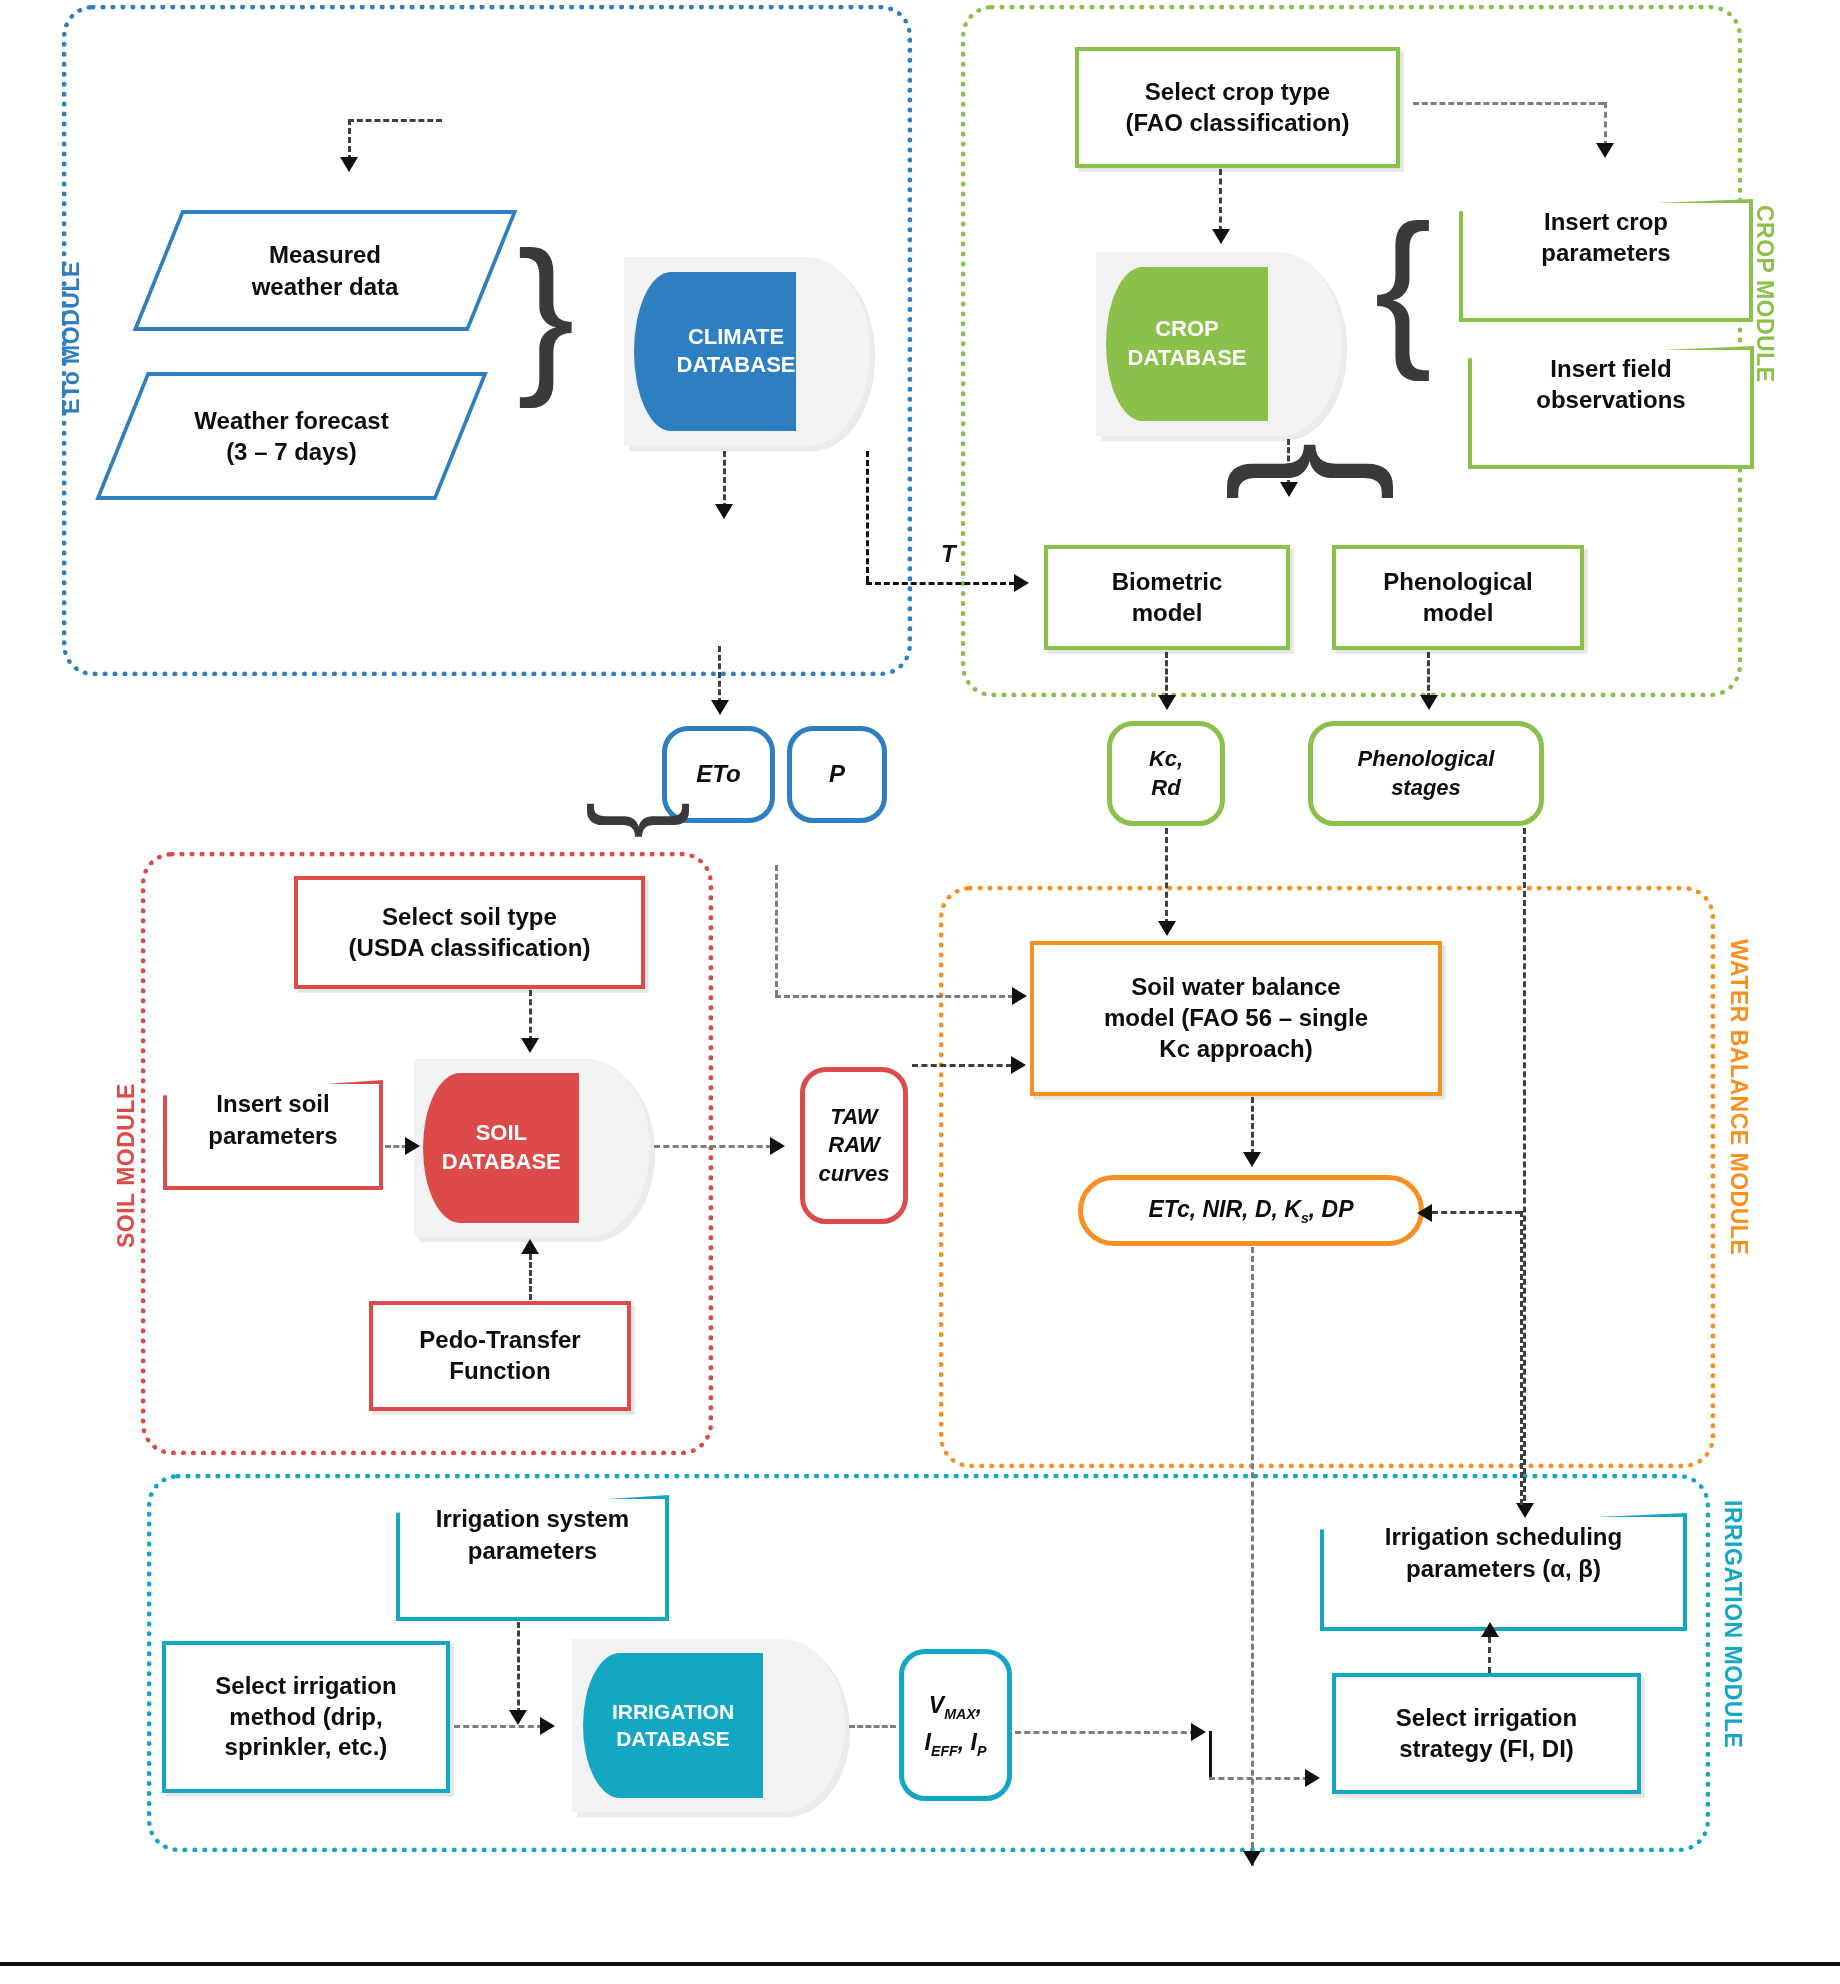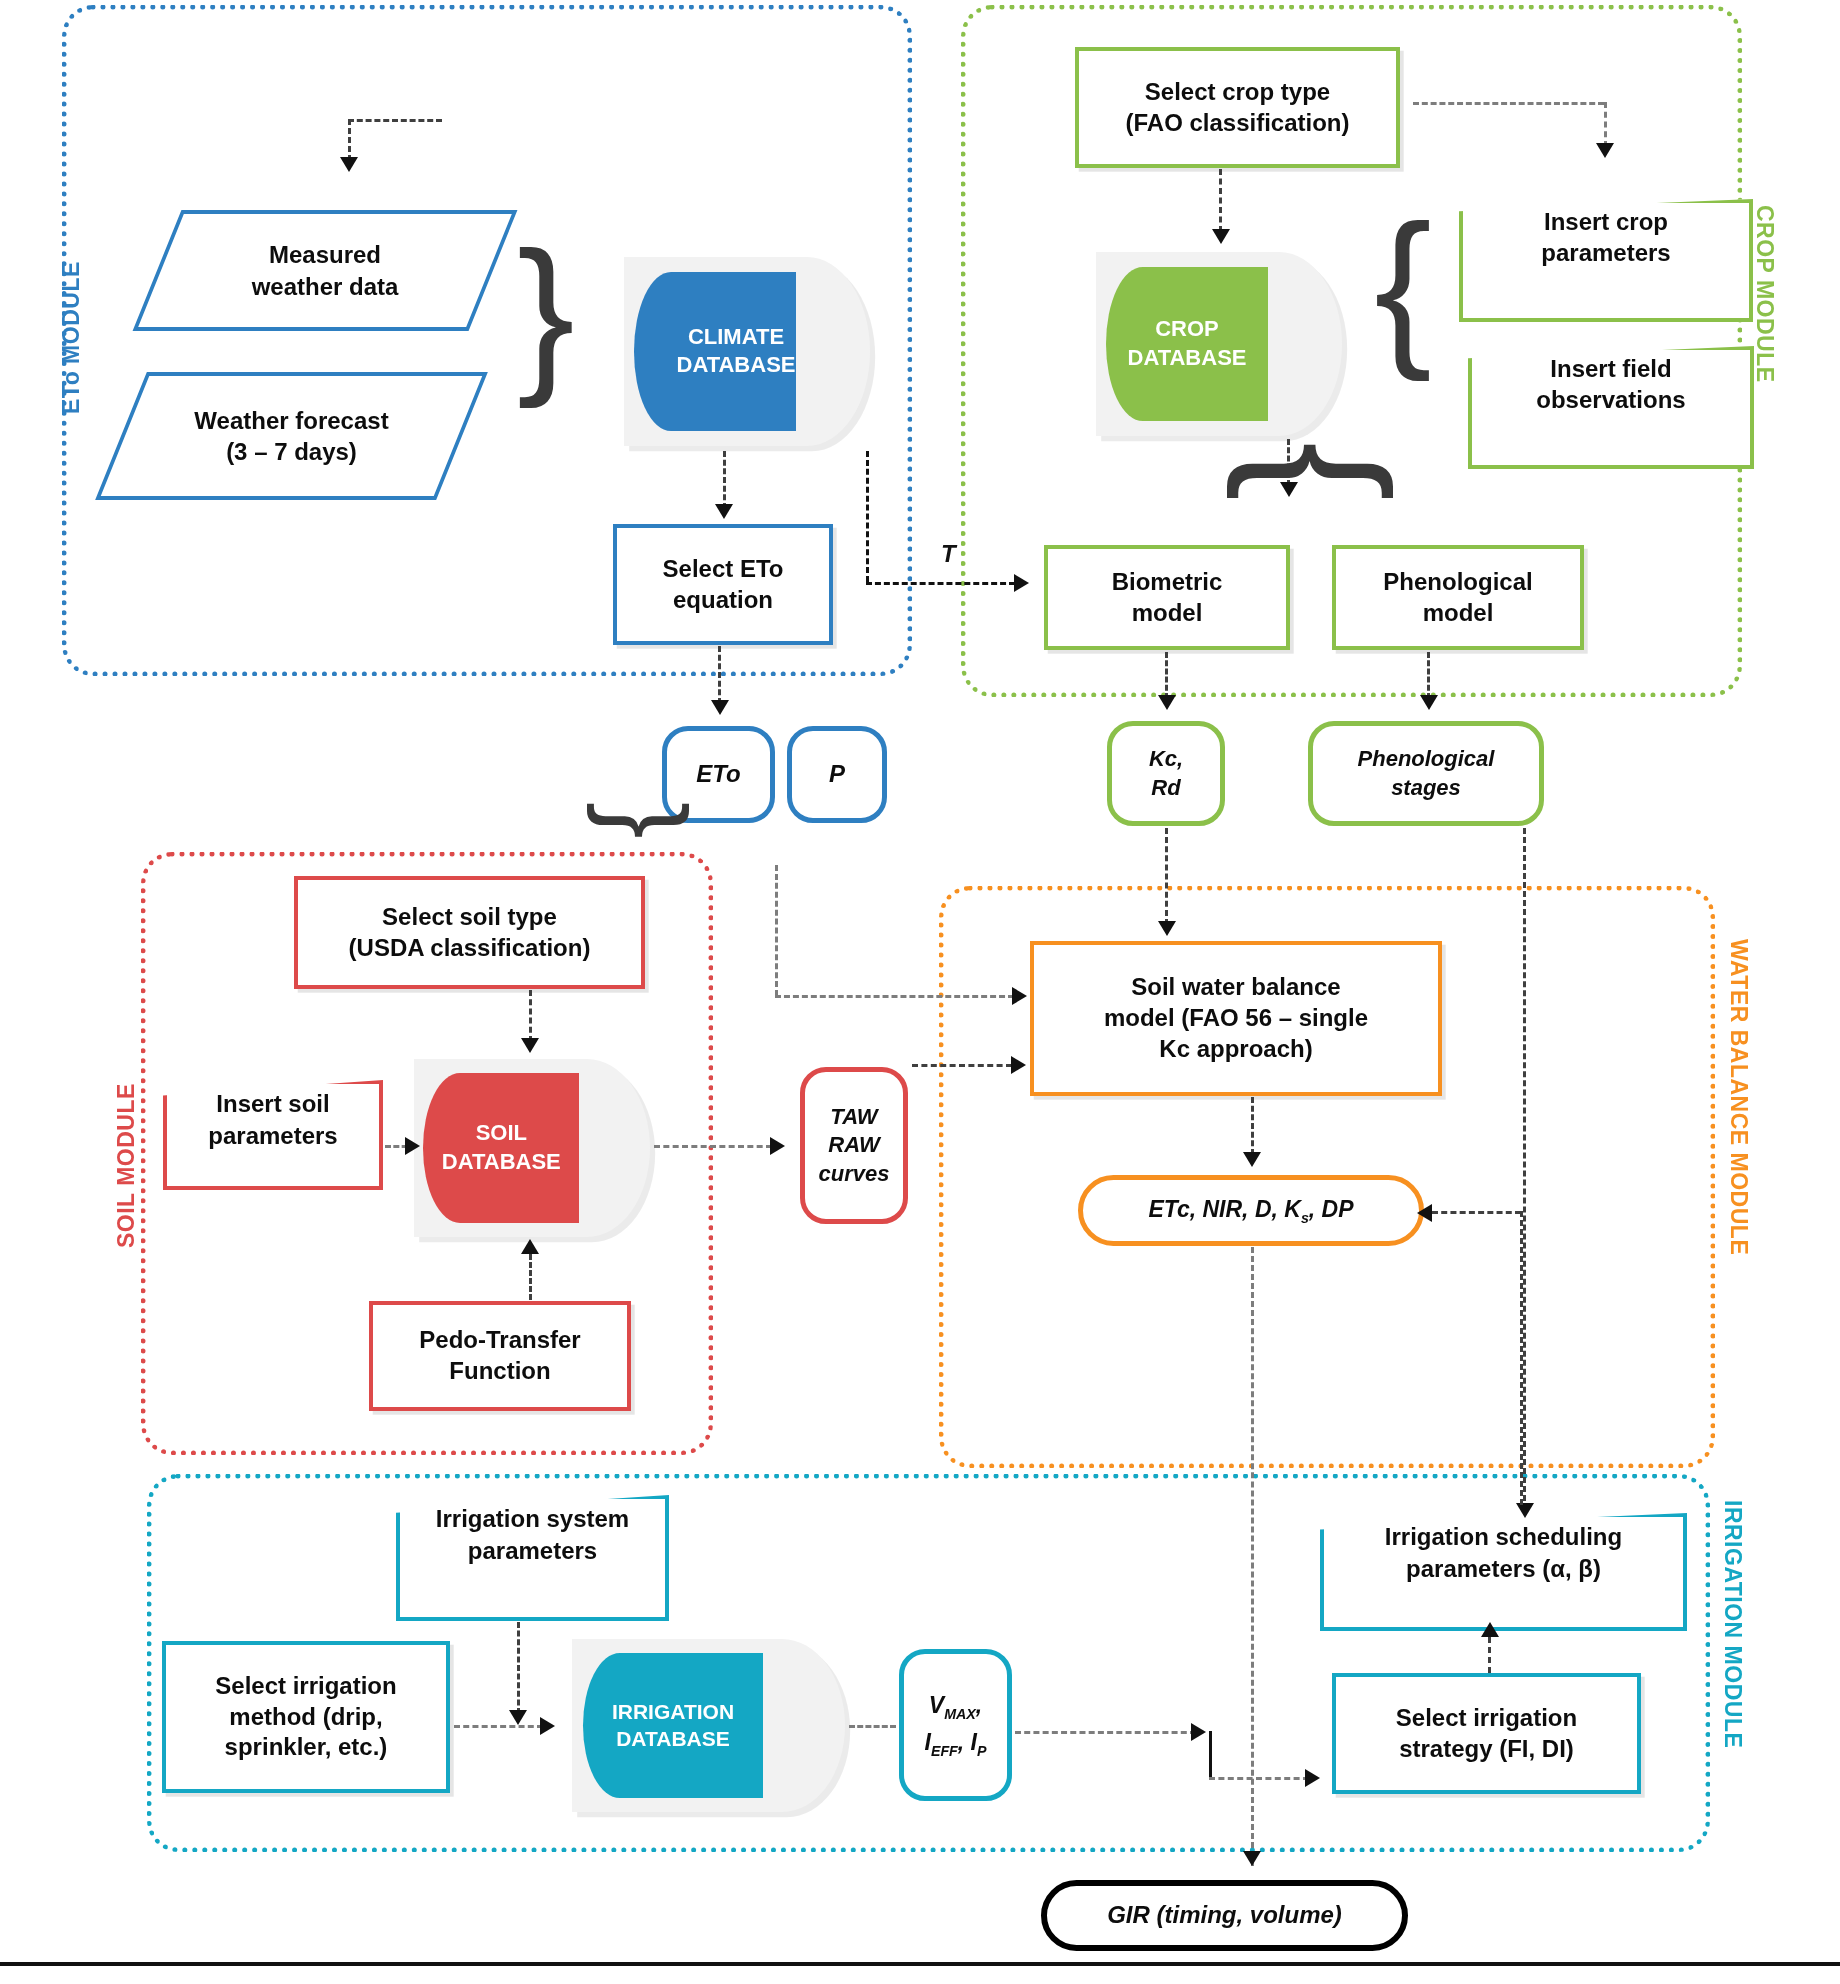--- a/index.html
+++ b/index.html
@@ -96,24 +96,20 @@
 
   <div class="db" style="left:624px;top:257px;width:246px;height:189px;">
     <div class="back"></div>
     <div class="body" style="background:#2e7fc1;"></div>
     <div class="lbl" style="font-size:22px;">
       <span style="white-space:pre-line;margin-left:42px;">CLIMATE
 DATABASE</span>
     </div>
   </div>
 
-  <div class="node rect shadowed" style="left:613px;top:524px;width:220px;height:121px;border-color:#2e7fc1;font-size:24px;">
-    <span style="white-space:pre-line;">Select ETo
-equation</span>
-  </div>
 
   <div class="node oval" style="left:662px;top:726px;width:113px;height:97px;border-color:#2e7fc1;font-size:24px;font-style:italic;">
     <span>ETo</span>
   </div>
   <div class="node oval" style="left:787px;top:726px;width:100px;height:97px;border-color:#2e7fc1;font-size:24px;font-style:italic;">
     <span>P</span>
   </div>
 
   <div class="node rect shadowed" style="left:1075px;top:47px;width:325px;height:121px;border-color:#8bc04a;font-size:24px;">
     <span style="white-space:pre-line;">Select crop type
@@ -245,23 +241,20 @@
       <span style="white-space:pre-line;">Irrigation scheduling
 parameters (α, β)</span>
     </div>
   </div>
 
   <div class="node rect shadowed" style="left:1332px;top:1673px;width:309px;height:121px;border-color:#14a7c4;font-size:24px;">
     <span style="white-space:pre-line;">Select irrigation
 strategy (FI, DI)</span>
   </div>
 
-  <div class="node term" style="left:1041px;top:1880px;width:367px;height:71px;border-color:#000;border-width:6.3px;font-size:24px;font-style:italic;">
-    <span>GIR (timing, volume)</span>
-  </div>
 
   <div class="baseline" style="top:1962px;"></div>
 
   <div class="hline" style="left:348px;top:119px;width:94px;"></div>
   <div class="vline" style="left:348px;top:119px;height:42px;"></div>
   <div class="arr down" style="left:340px;top:157px;"></div>
 
   <div class="brace" style="left:517px;top:226px;font-size:173px;">}</div>
 
   <div class="vline" style="left:723px;top:451px;height:58px;"></div>

